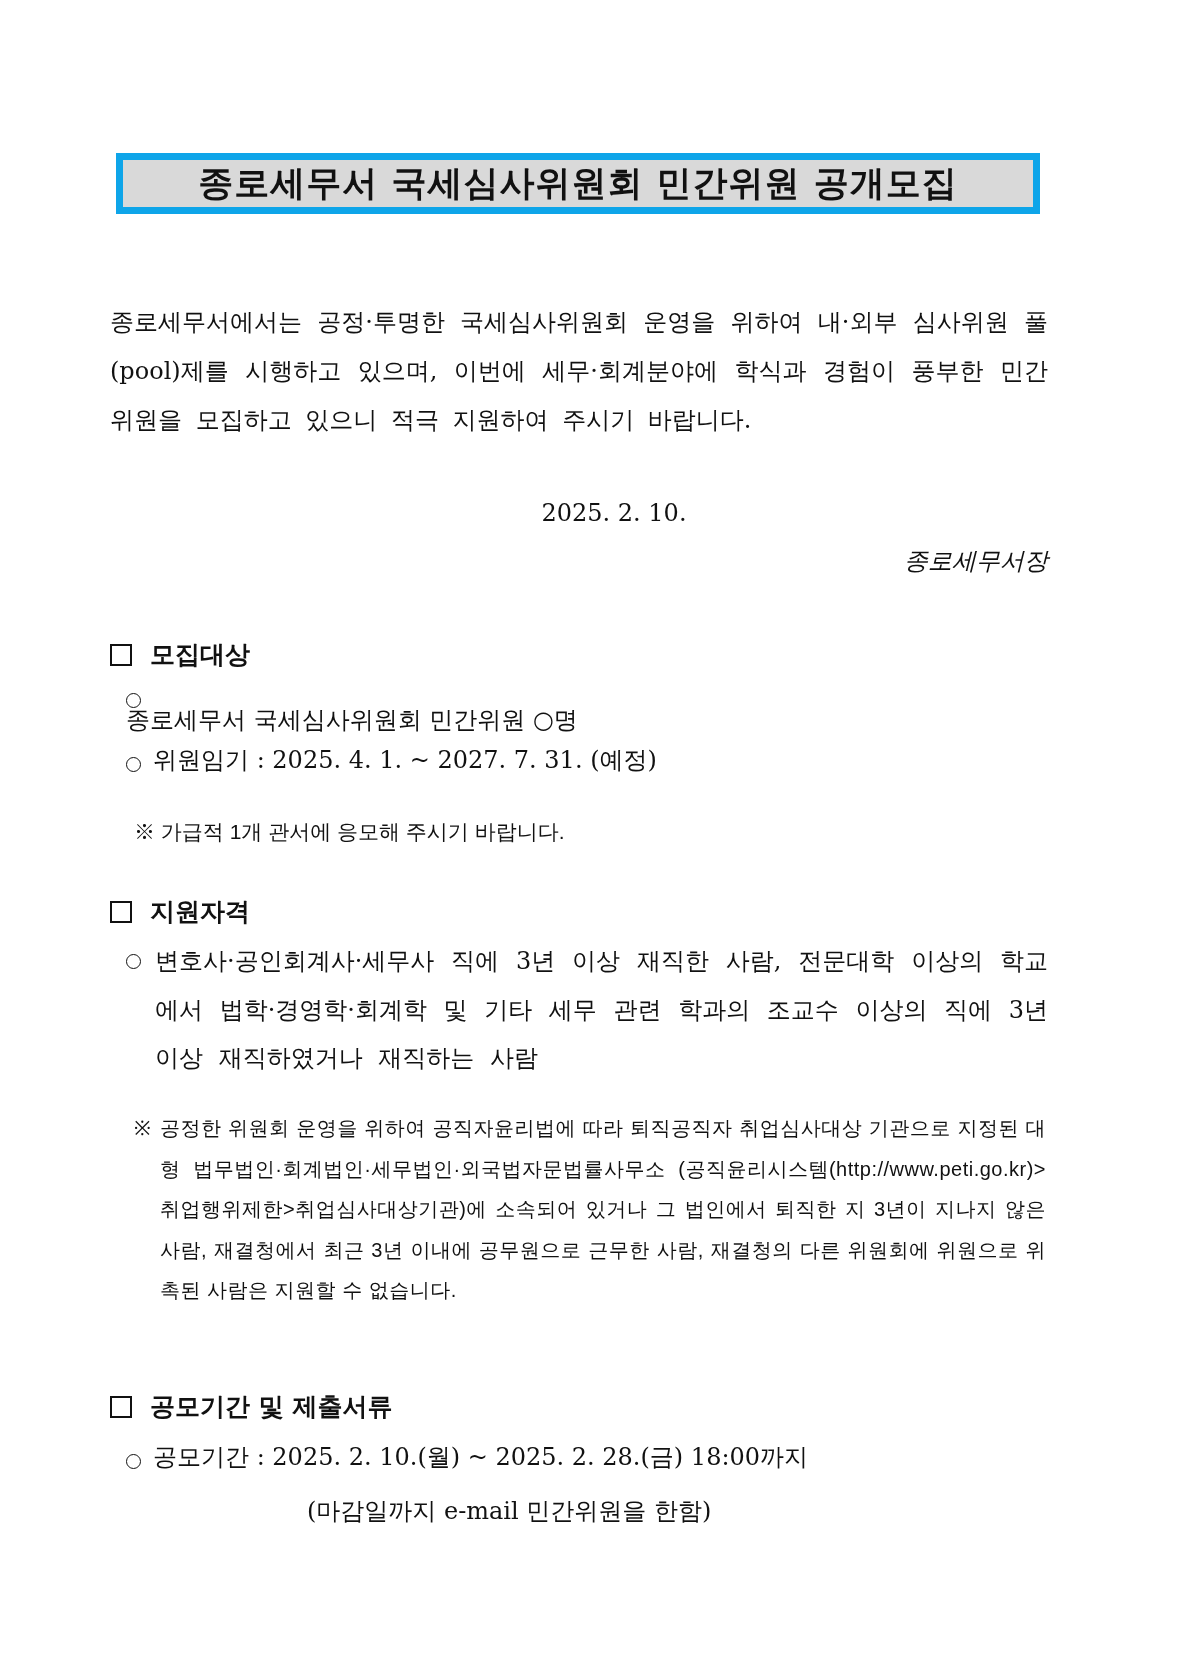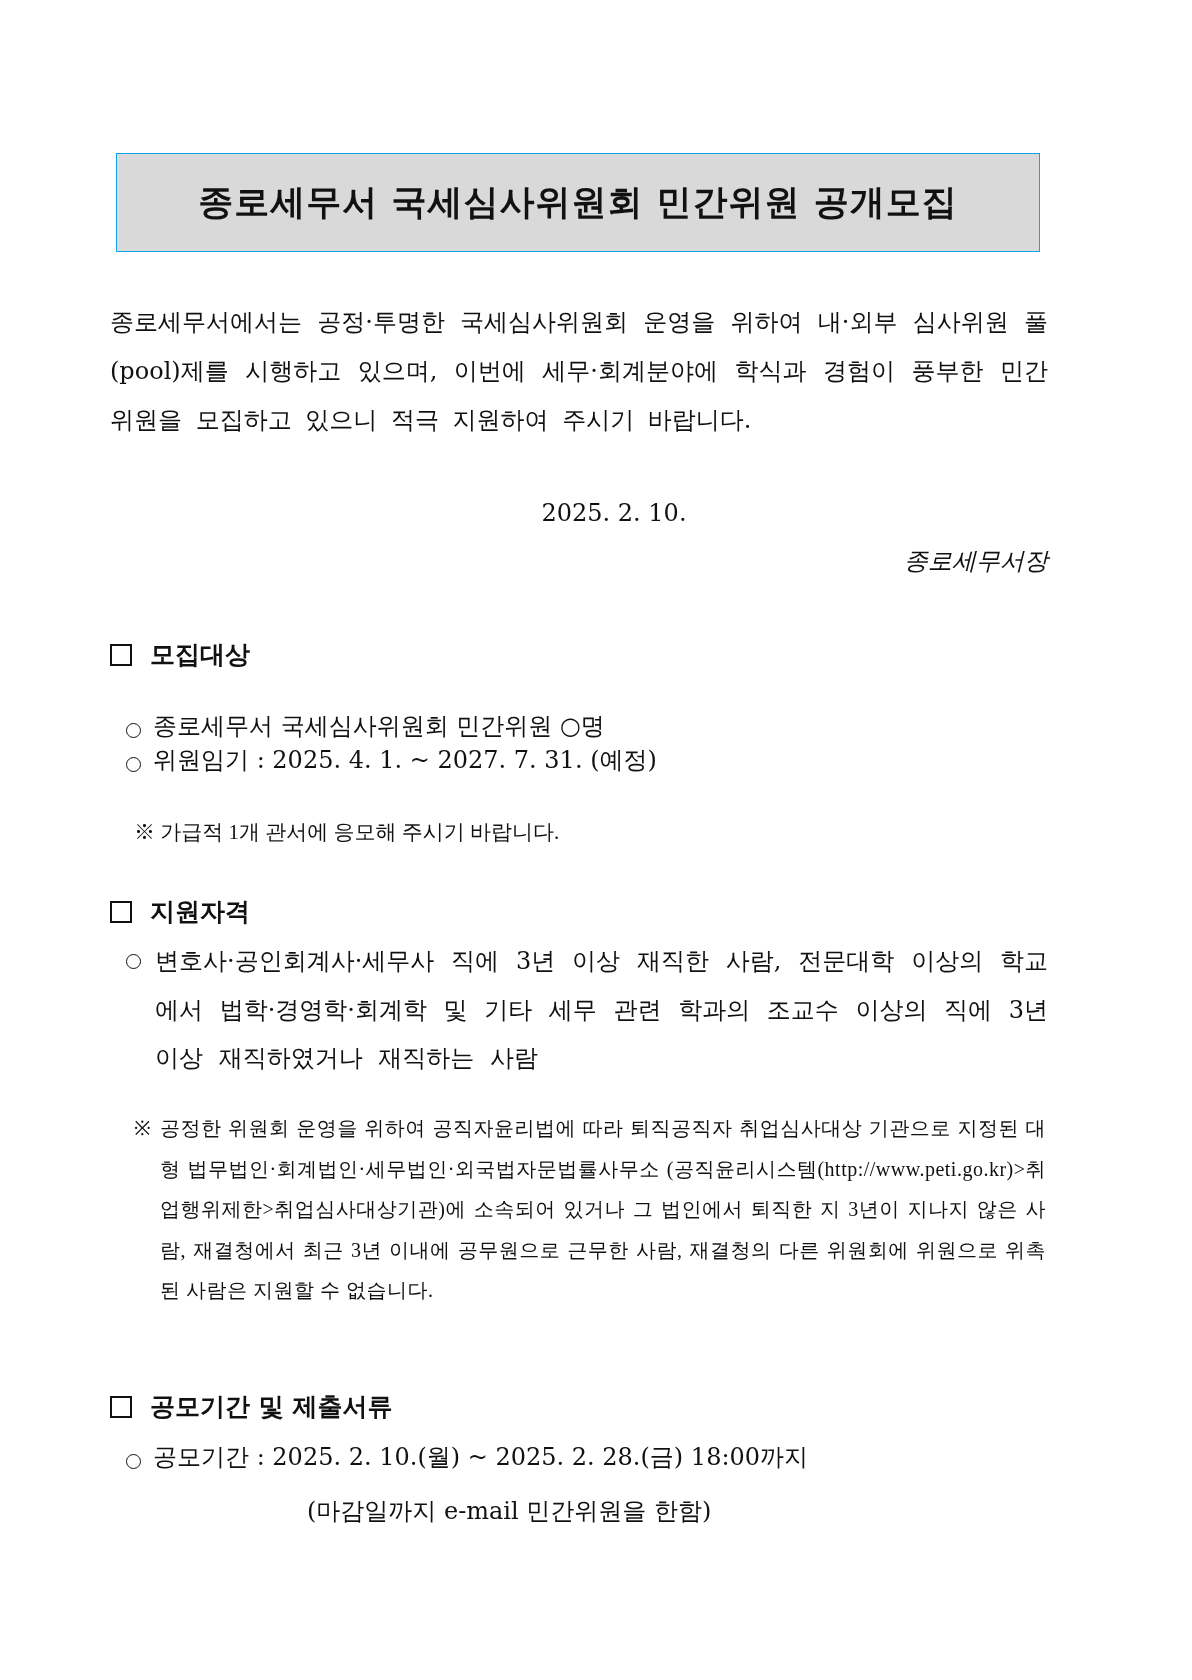--- a/index.html
+++ b/index.html
@@ -1,23 +1,23 @@
 <!DOCTYPE html>
 <html><head>
   <meta charset="utf-8">
   <style>
     html, body { margin: 0; padding: 0; background: #ffffff; }
     body { width: 1192px; height: 1680px; position: relative; overflow: hidden; color: #111; }
     .page { position: absolute; left: 0; top: 0; width: 1192px; height: 1680px; }
     .serif { font-family: "DejaVu Serif", "Liberation Serif", serif; }
-    .sans { font-family: Liberation Serif, serif; }
+    .sans { font-family: Liberation Sans, sans-serif; }
 
     .title-box {
-      position: absolute; left: 116px; top: 153px; width: 924px; height: 99px;
-      background: #d9d9d9; border: 1px solid #0ea5e9; box-sizing: border-box;
+      position: absolute; left: 116px; top: 153px; width: 924px; height: 61px;
+      background: #d9d9d9; border: 7px solid #0ea5e9; box-sizing: border-box;
       display: flex; align-items: center; justify-content: center;
     }
     .title-box span { font-family: "DejaVu Sans", sans-serif; font-weight: bold; font-size: 35px; letter-spacing: 1px; color: #111; }
 
     .intro { position: absolute; left: 110px; top: 298px; width: 938px; font-size: 24px; line-height: 49px; text-align: justify; text-align-last: left; word-spacing: 6px; }
     .date { position: absolute; left: 0; width: 1160px; top: 499px; text-align: center; font-size: 24px; padding-left: 34px; }
     .signer { position: absolute; right: 144px; top: 545px; font-size: 24px; font-style: italic; }
 
     .section-head { position: absolute; left: 110px; font-size: 25px; font-weight: bold; display: flex; align-items: center; }
     .section-head .box { width: 22px; height: 22px; border: 2px solid #111; box-sizing: border-box; margin-right: 18px; }
@@ -47,21 +47,21 @@
   </div>
 
   <div class="intro">종로세무서에서는 공정·투명한 국세심사위원회 운영을 위하여 내·외부 심사위원 풀(pool)제를 시행하고 있으며, 이번에 세무·회계분야에 학식과 경험이 풍부한 민간위원을 모집하고 있으니 적극 지원하여 주시기 바랍니다.</div>
   <div class="date">2025. 2. 10.</div>
   <div class="signer">종로세무서장</div>
 
   <div class="section-head" style="top:638px;">
     <span class="box"></span>
     <span>모집대상</span>
   </div>
-  <div class="item" style="top:714px;">
+  <div class="item" style="top:684px;flex-direction:column;">
     <span class="circle"></span>
     <span class="text">종로세무서 국세심사위원회 민간위원 ○명</span>
   </div>
   <div class="item" style="top:748px;">
     <span class="circle"></span>
     <span class="text">위원임기 : 2025. 4. 1. ~ 2027. 7. 31. (예정)</span>
   </div>
   <div class="note sans" style="top:818px;">※ 가급적 1개 관서에 응모해 주시기 바랍니다.</div>
 
   <div class="section-head" style="top:895px;">

